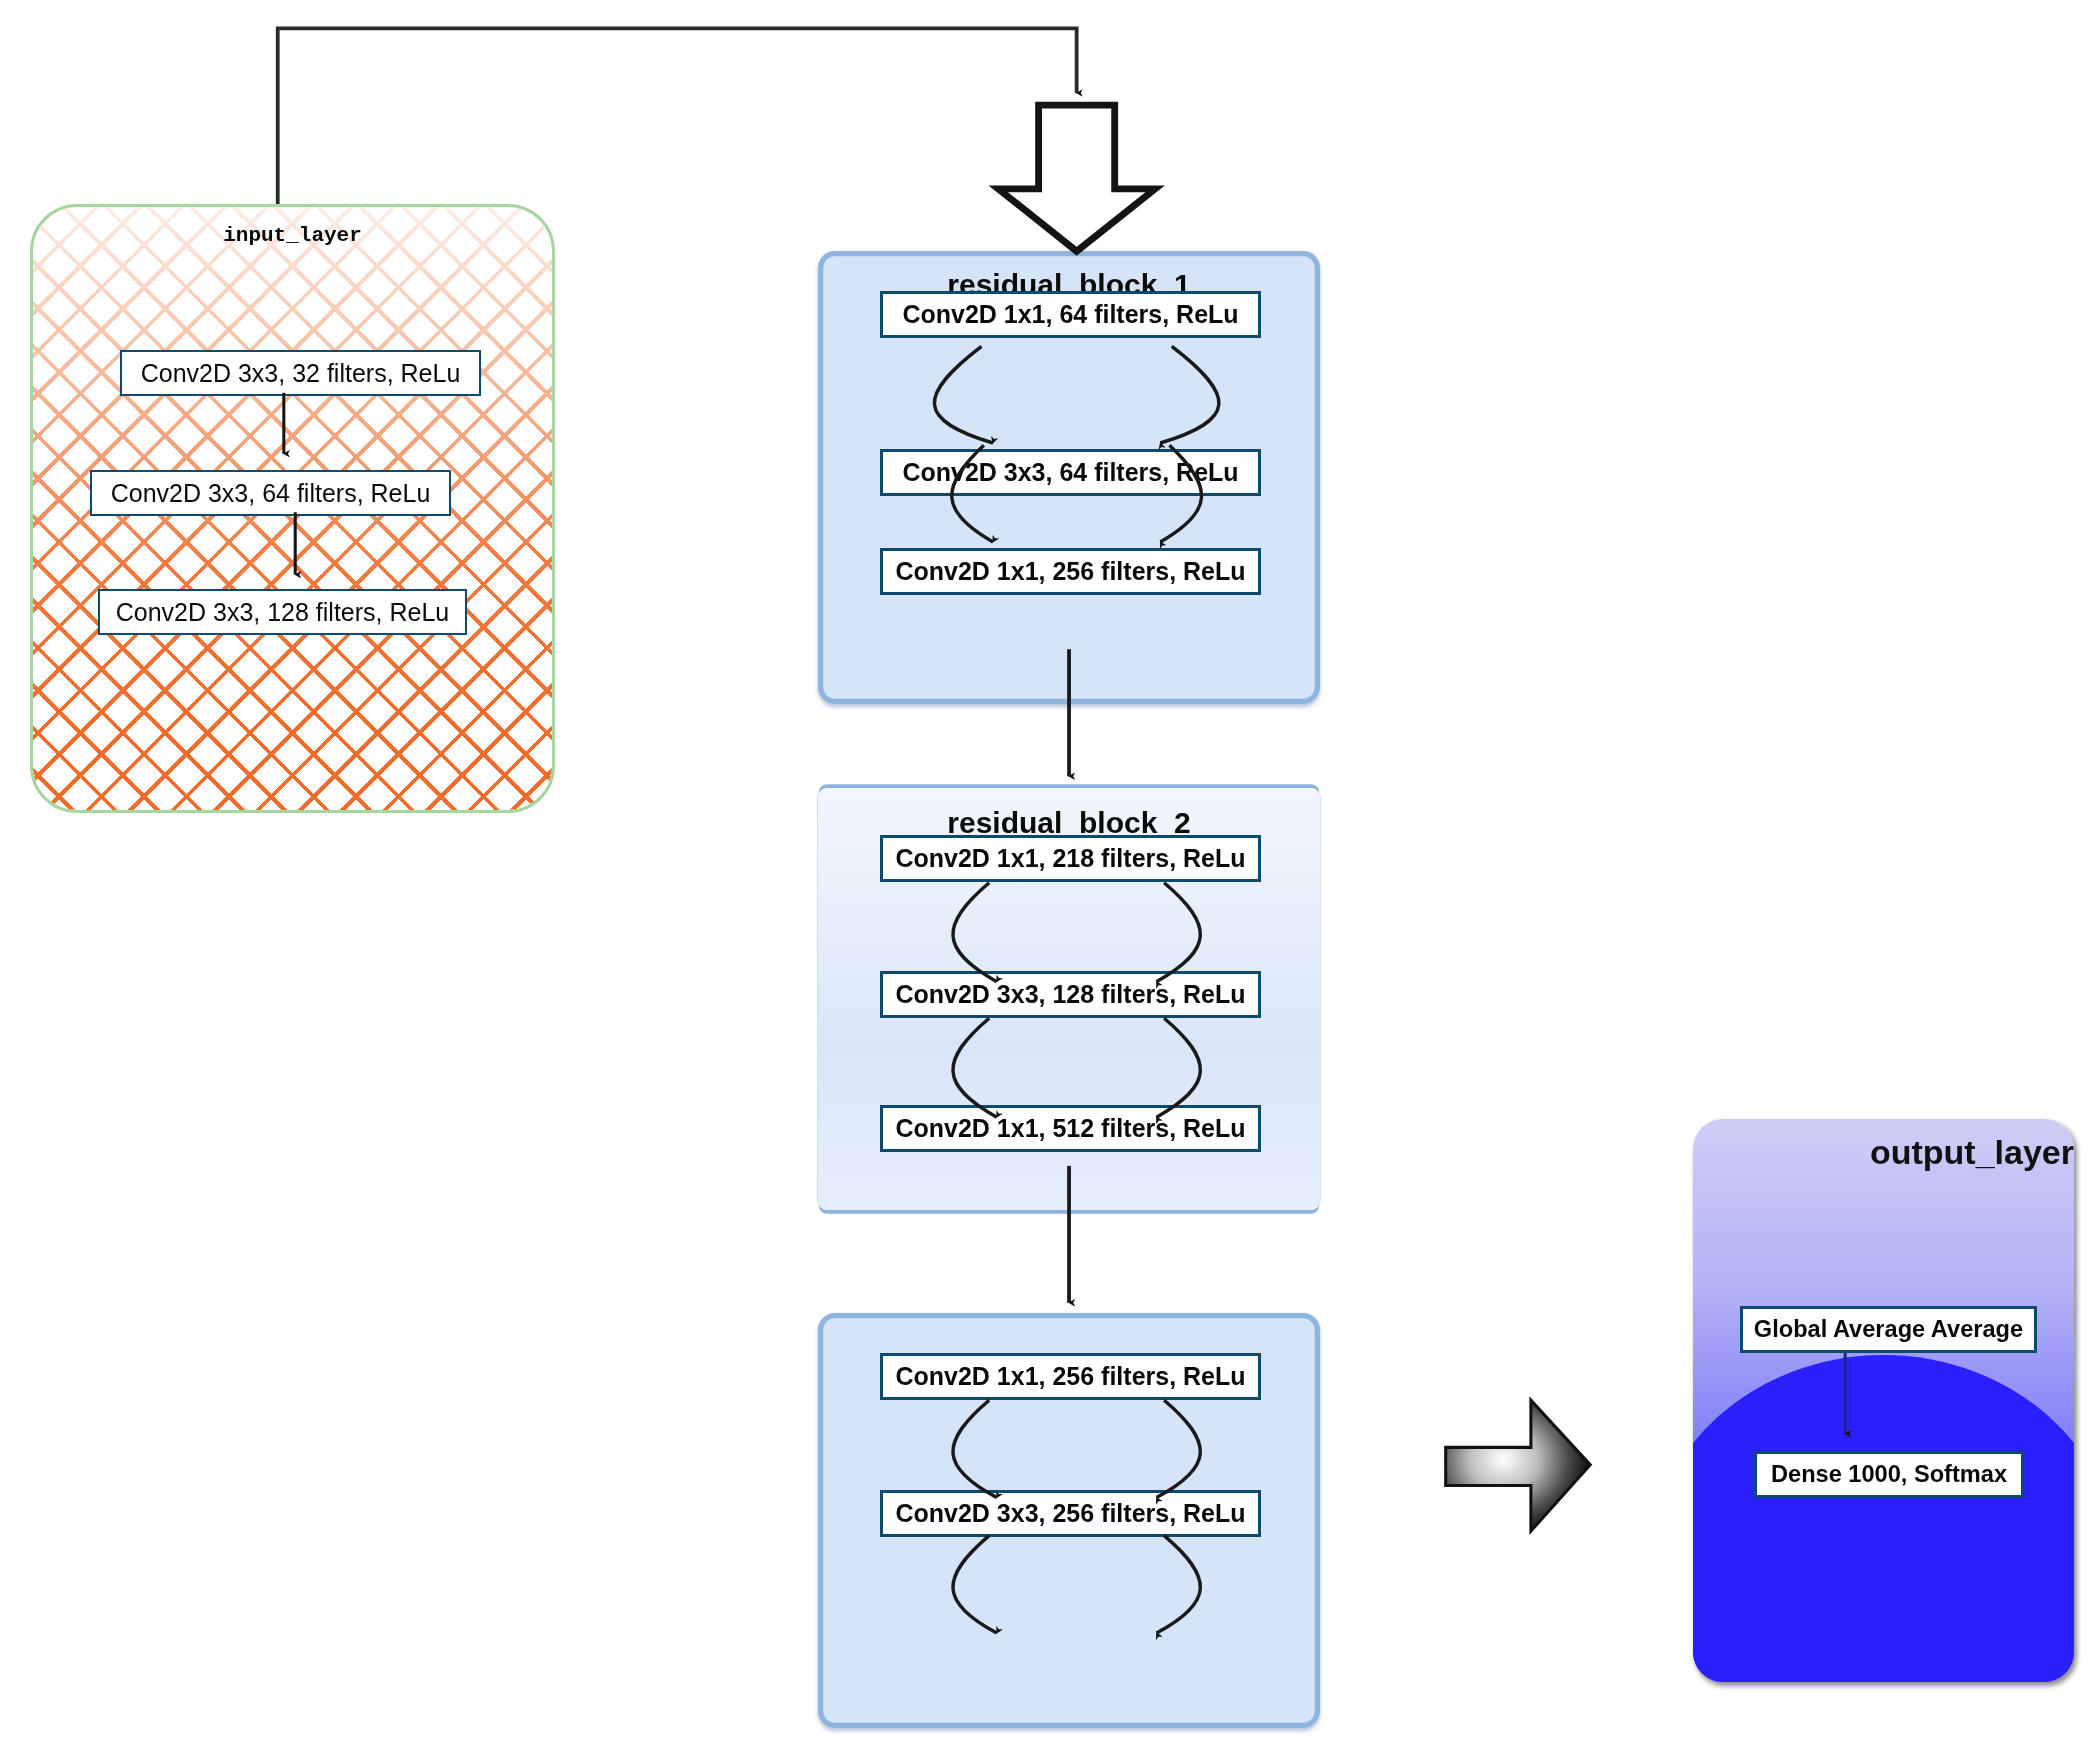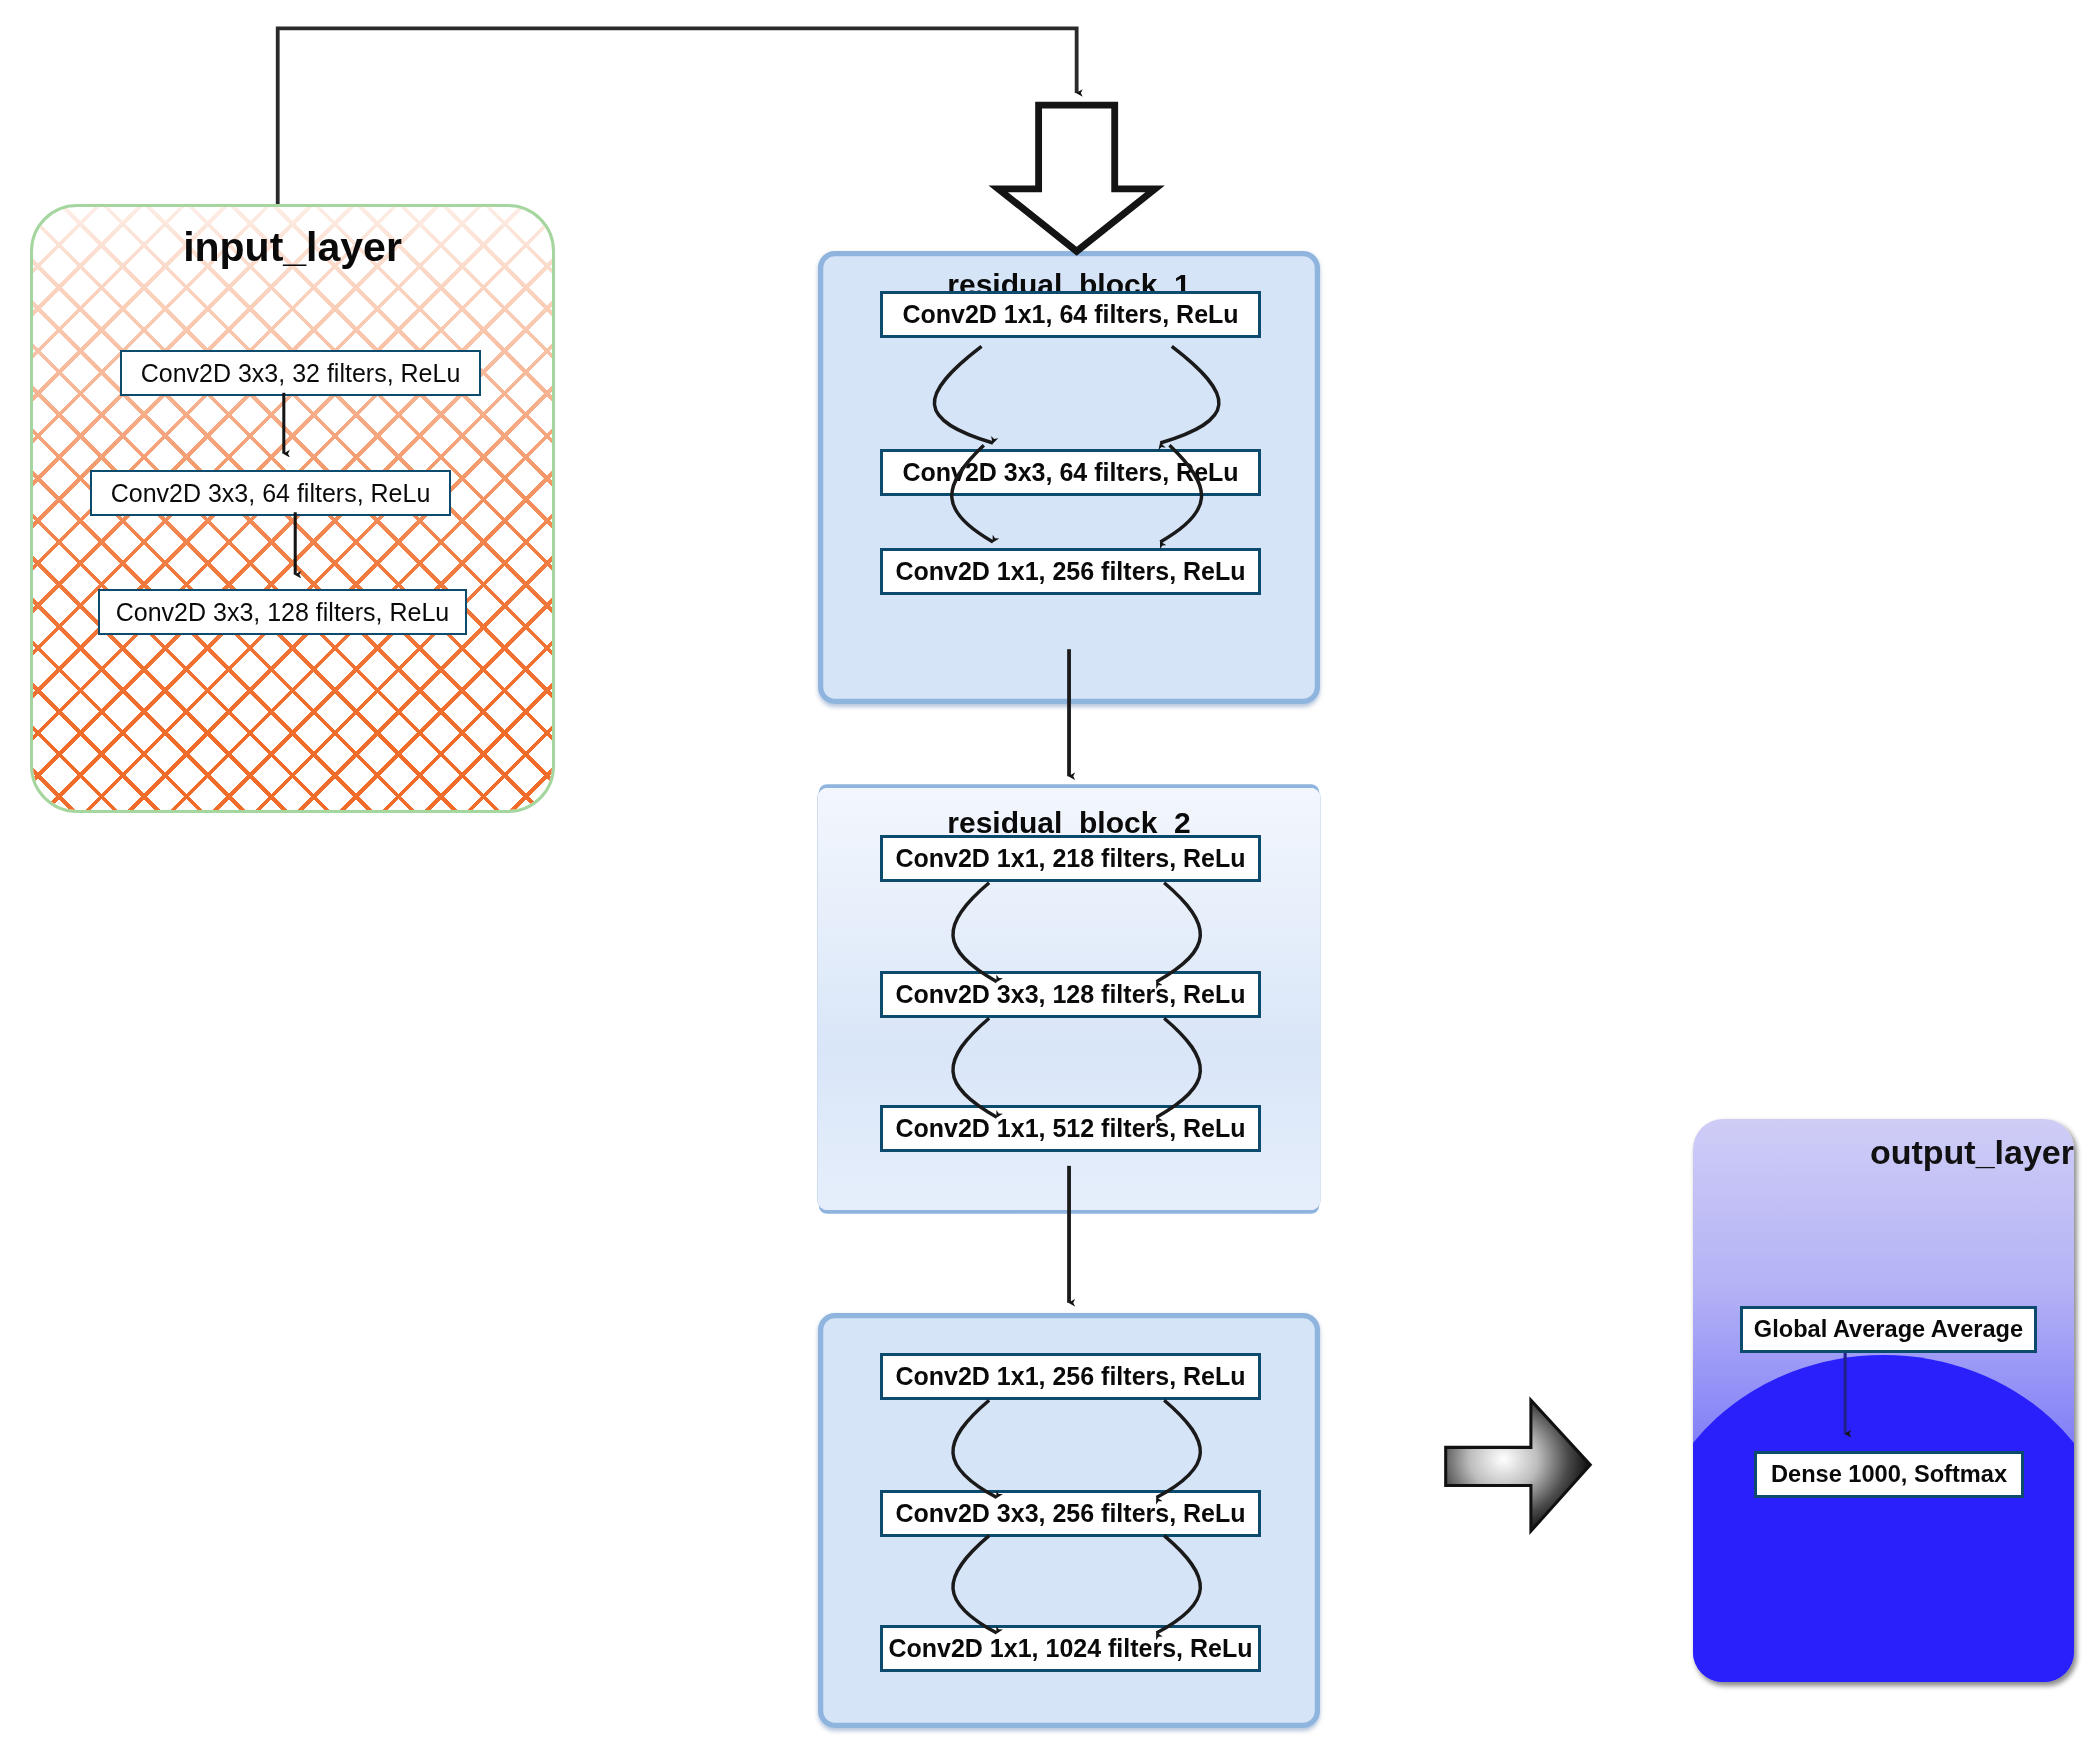--- a/index.html
+++ b/index.html
@@ -16,21 +16,21 @@
   #input-layer{left:30px;top:204px;width:525px;height:609px;
                border:3.8px solid #a6d6a0;border-radius:47px;
                background:#ffffff;overflow:hidden;}
   #input-hatch{position:absolute;inset:0;
     background-image:
       repeating-linear-gradient(45deg,  transparent 0 26px, #ef6c2a 26px 30px),
       repeating-linear-gradient(-45deg, transparent 0 26px, #ef6c2a 26px 30px);
     -webkit-mask-image:linear-gradient(to bottom, rgba(0,0,0,0.12) 0%, rgba(0,0,0,0.45) 26%, rgba(0,0,0,0.9) 60%, rgba(0,0,0,1) 88%);
             mask-image:linear-gradient(to bottom, rgba(0,0,0,0.12) 0%, rgba(0,0,0,0.45) 26%, rgba(0,0,0,0.9) 60%, rgba(0,0,0,1) 88%);
   }
-  #input-layer .layer-title{top:16.7px;font-size:41px;}
+  #input-layer .layer-title{top:16.7px;font-size:21px;font-family:Liberation Mono, monospace;}
 
   
   .rb{width:502px;}
   .rb-rounded{border-radius:17px;background:#d6e4f7;
               box-shadow:0 0 0 5.3px #8fb4dd inset, 0 2.3px 4.6px rgba(120,150,190,.55);}
   #rb1{left:818px;top:251px;height:453px;}
   #rb2{left:818px;top:788px;height:422px;
        background:linear-gradient(to bottom,#f3f7fd 0%,#eaf1fb 22%,#d9e6f8 62%,#e6eefb 100%);
        box-shadow:0 -4.6px 0 -0.8px #8fb4dd, 1.5px 0 0 -0.8px #c4d8ef, -1.5px 0 0 -0.8px #b9cfe9,
                   0 4.6px 0 -0.8px #8fb4dd;}
@@ -125,23 +125,20 @@
       <span>Conv2D 1x1, 512 filters, ReLu</span>
     </div>
   </div>
 
   <div class="layer rb rb-rounded" id="rb3">
     <div class="node bold rbn" id="rb3-n0">
       <span>Conv2D 1x1, 256 filters, ReLu</span>
     </div>
     <div class="node bold rbn" id="rb3-n1">
       <span>Conv2D 3x3, 256 filters, ReLu</span>
-    </div>
-    <div class="node bold rbn" id="rb3-n2">
-      <span>Conv2D 1x1, 1024 filters, ReLu</span>
     </div>
   </div>
 
   <div class="layer" id="output-layer">
     <div id="output-wave"></div>
     <div class="layer-title">output_layer</div>
     <div class="node bold" id="out-n0">
       <span>Global Average Average</span>
     </div>
     <div class="node bold" id="out-n1">

